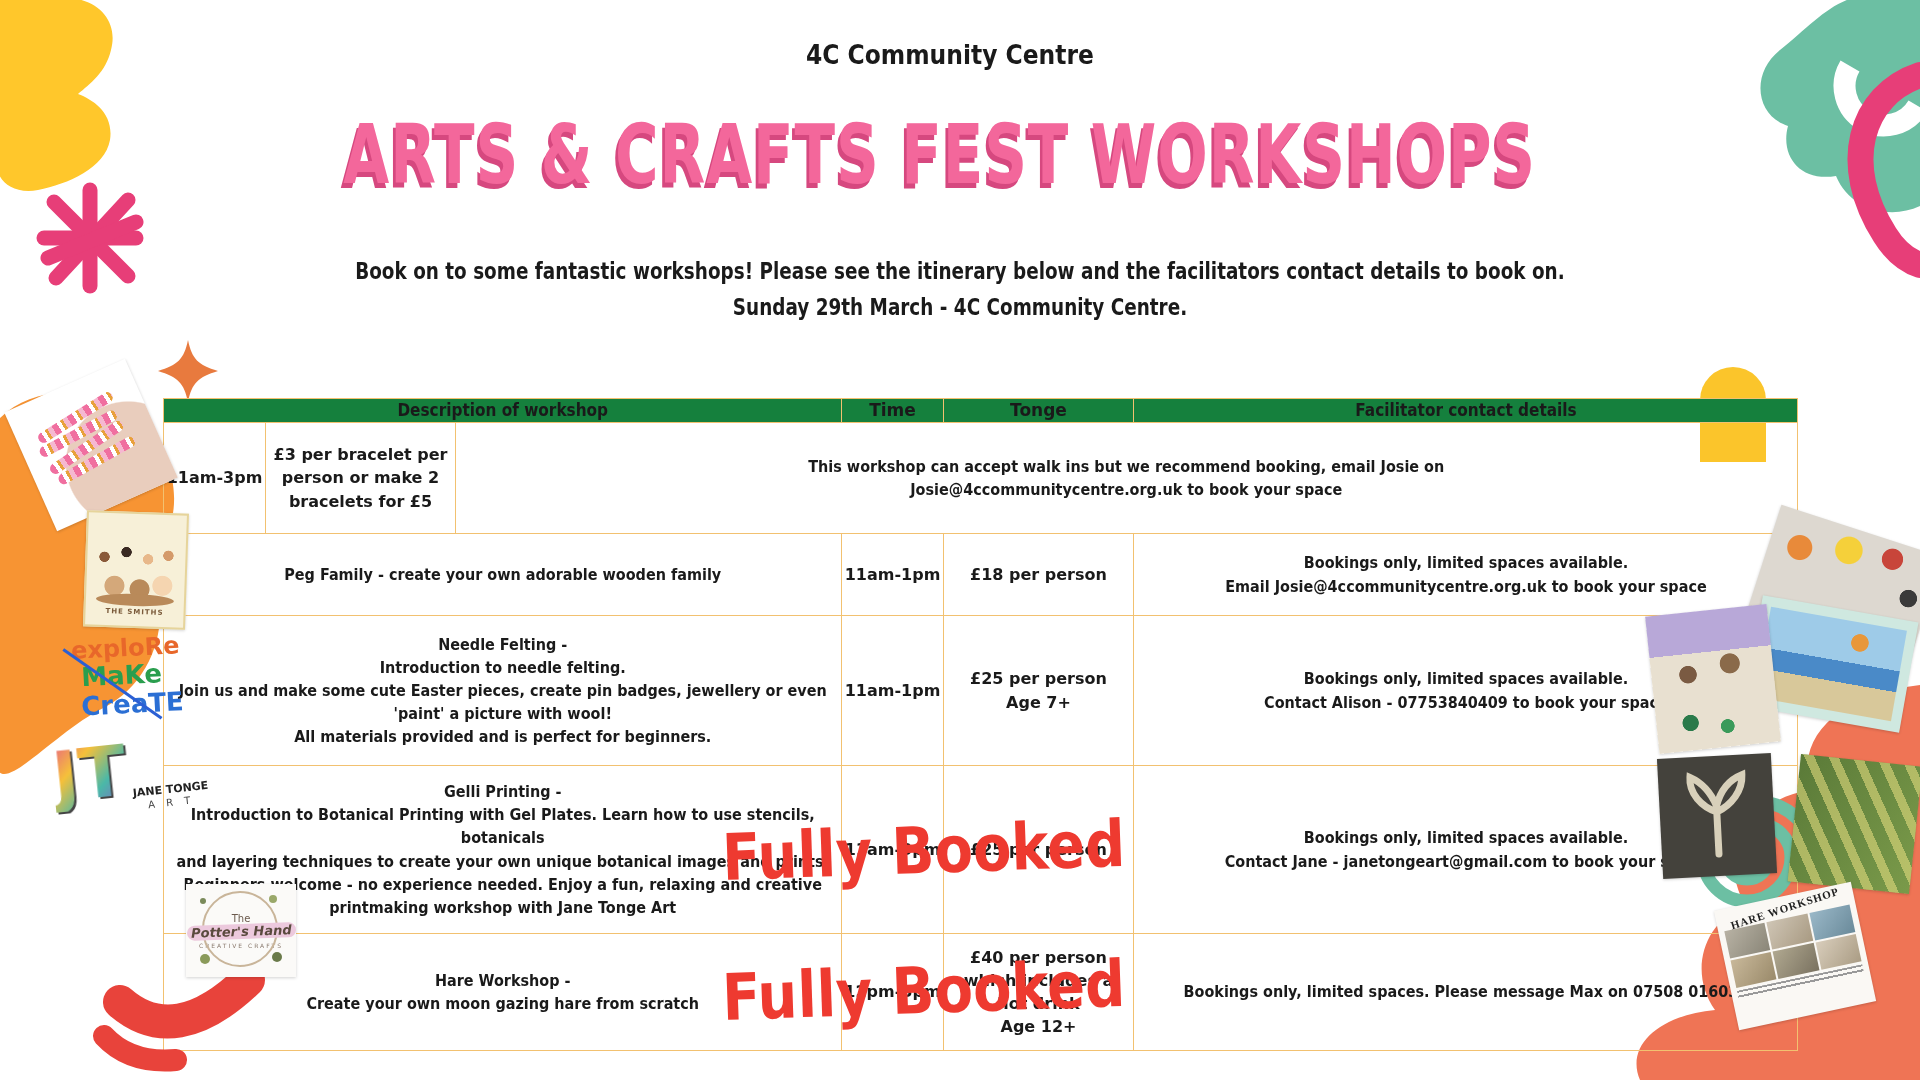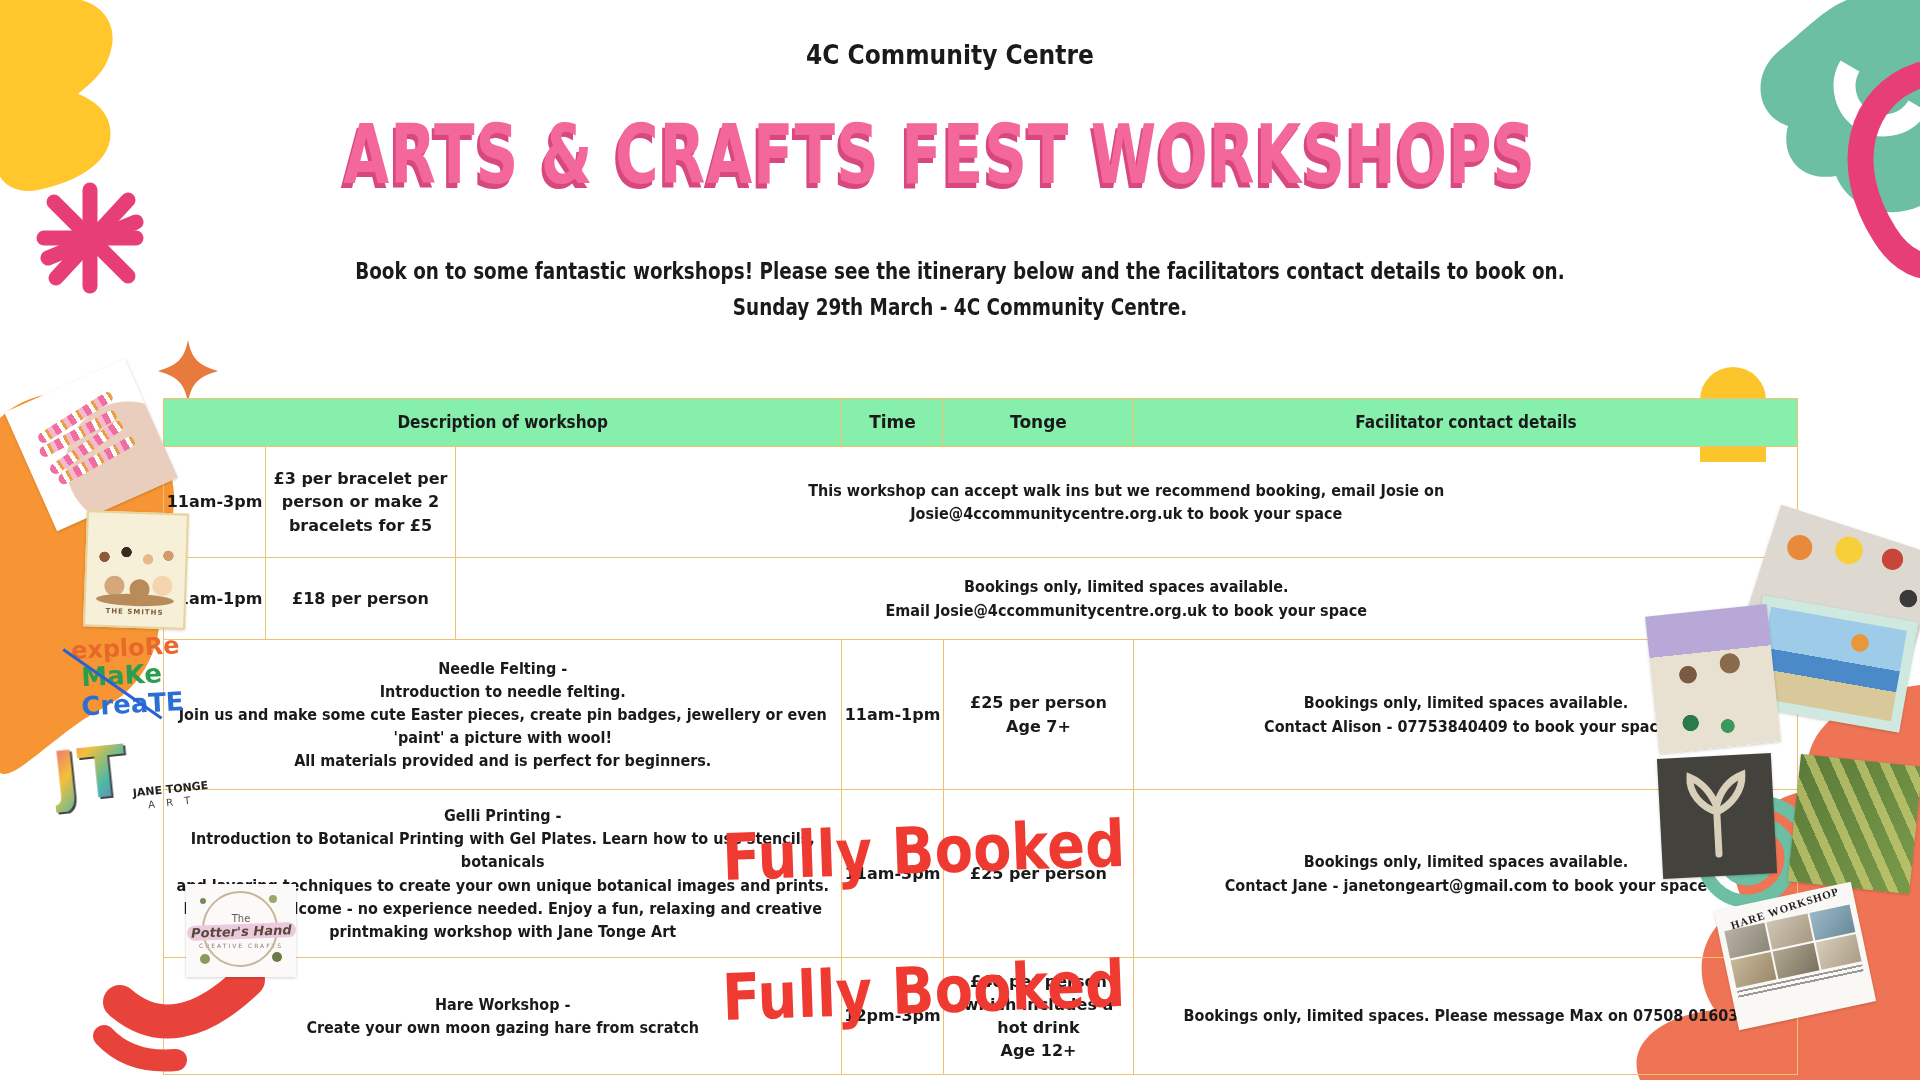--- a/index.html
+++ b/index.html
@@ -13,21 +13,21 @@
   .maintitle{top:116px;left:0;width:1880px;text-align:center;z-index:4;}
   .maintitle span{display:inline-block;font-size:66px;font-weight:800;letter-spacing:1px;
      color:#f3679b;transform:scale(.9,1.25);text-shadow:-3px 4px 0 #d6487f;white-space:nowrap;}
   .subtitle{left:0;width:1920px;text-align:center;z-index:4;}
   .subtitle span{display:inline-block;font-size:23px;font-weight:700;transform:scaleX(.8);white-space:nowrap;}
   
   #wtable{position:absolute;left:163px;top:398px;width:1635px;z-index:5;
           border:1px solid #f2c170;box-sizing:border-box;display:flex;flex-direction:column;}
   .trow{display:flex;border-bottom:1px solid #f2c170;box-sizing:border-box;}
   .trow:last-child{border-bottom:none;}
-  .thead{height:48px;background:#86efac;}
+  .thead{height:24px;background:#15803d;}
   .r1{height:111px;} .r2{height:82px;} .r3{height:150px;} .r4{height:168px;} .r5{height:116px;}
   .cell{display:flex;align-items:center;justify-content:center;text-align:center;
         border-right:1px solid #f2c170;box-sizing:border-box;overflow:hidden;}
   .cell:last-child{border-right:none;}
   .c-desc{width:678px;} .c-time{width:102px;} .c-cost{width:190px;} .c-contact{flex:1;justify-content:center;}
   .celltxt{white-space:pre-line;font-weight:700;font-size:16px;line-height:1.45;}
   .squish{transform:scaleX(.9);transform-origin:center;width:111%;flex:none;}
   .hcell .celltxt{font-size:17px;line-height:1.1;}
   
   .stamp{position:absolute;z-index:10;color:#ee3a30;font-weight:800;font-size:56px;
@@ -204,20 +204,23 @@
 person or make 2
 bracelets for £5</div>
         </div>
       <div class="cell c-contact">
           <div class="celltxt squish">This workshop can accept walk ins but we recommend booking, email Josie on
 Josie@4ccommunitycentre.org.uk to book your space</div>
         </div>
     </div>
 
     <div class="trow r2">
+      <div class="cell c-desc">
+          <div class="celltxt squish">Peg Family - create your own adorable wooden family</div>
+        </div>
       <div class="cell c-time">
           <div class="celltxt">11am-1pm</div>
         </div>
       <div class="cell c-cost">
           <div class="celltxt">£18 per person</div>
         </div>
       <div class="cell c-contact">
           <div class="celltxt squish">Bookings only, limited spaces available.
 Email Josie@4ccommunitycentre.org.uk to book your space</div>
         </div>

